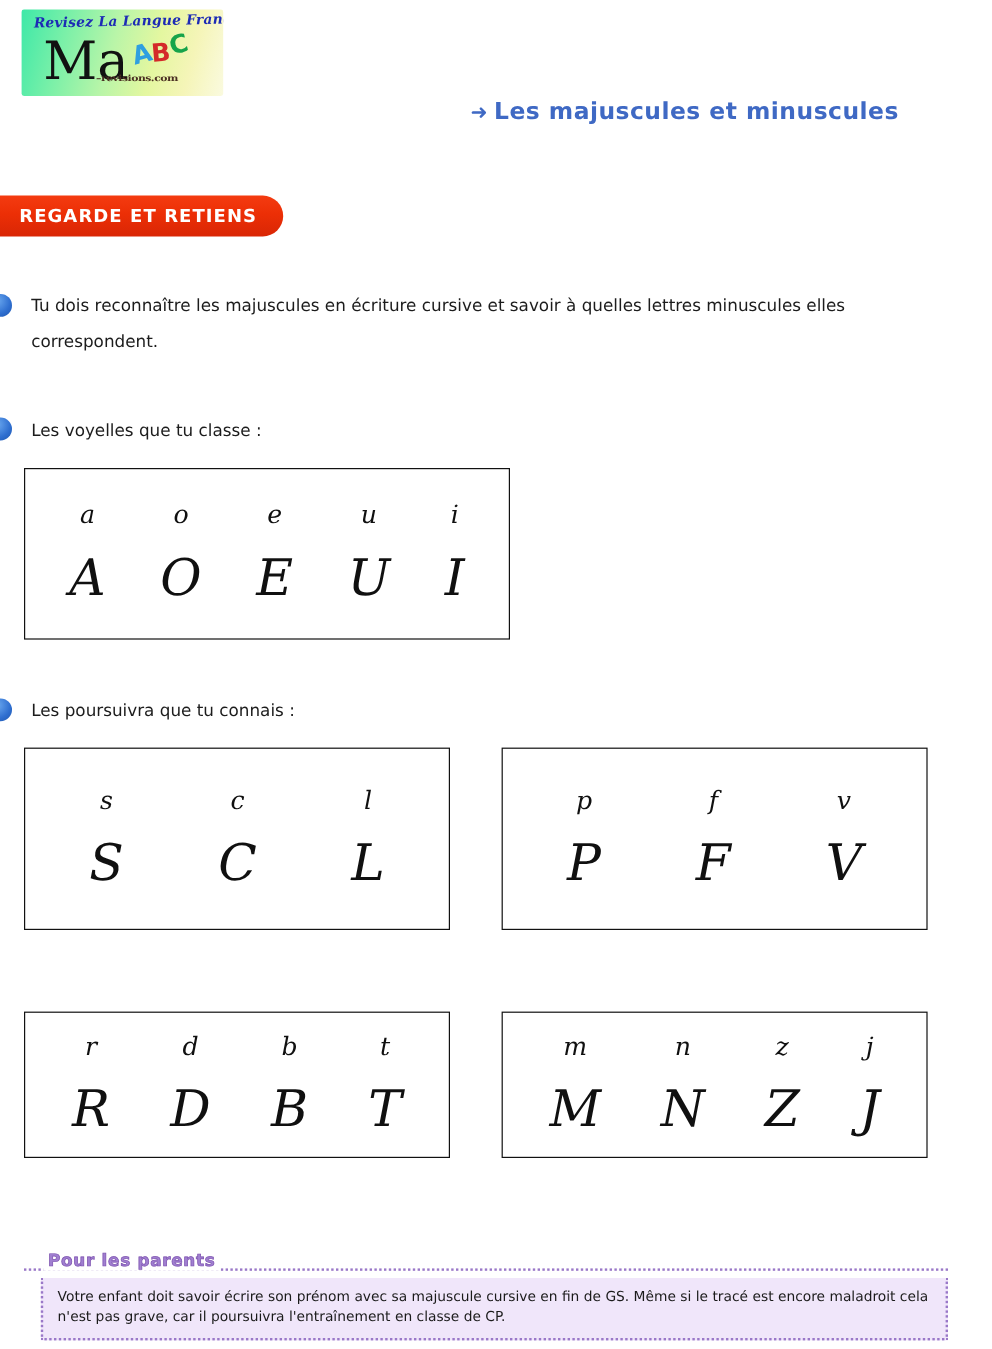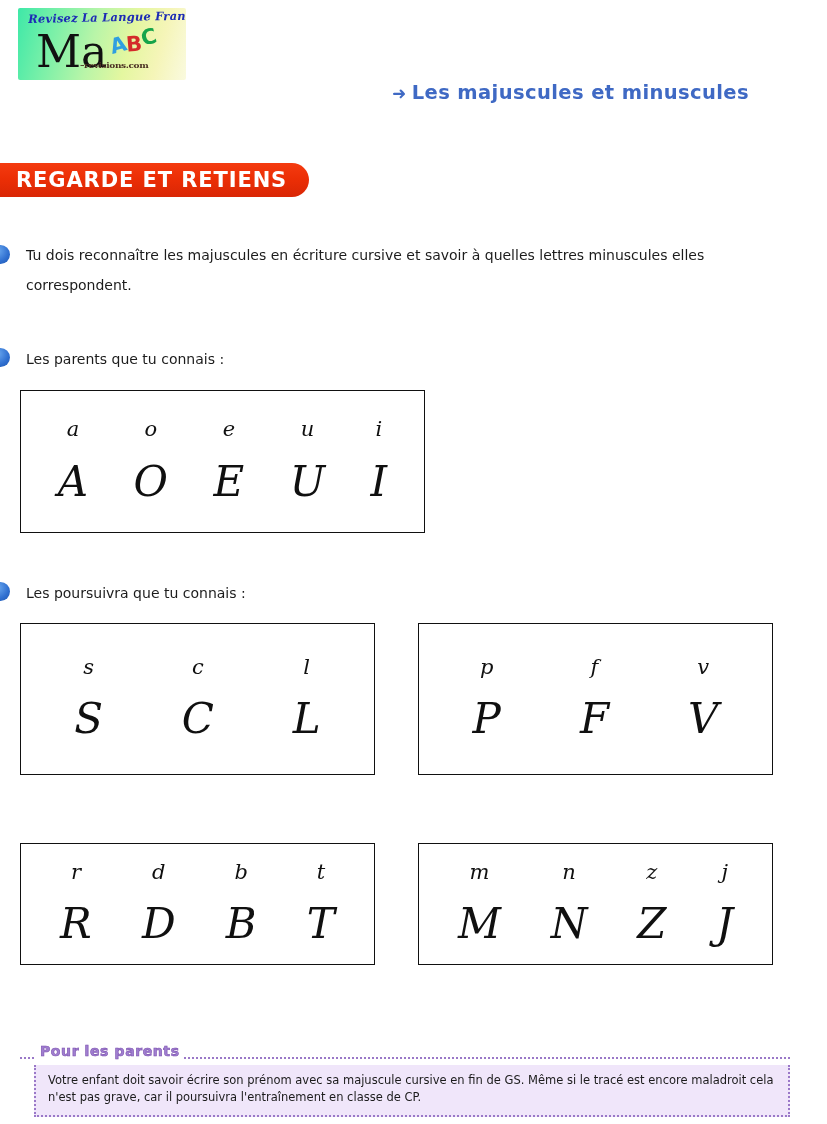--- a/index.html
+++ b/index.html
@@ -110,21 +110,21 @@
     padding: 0 22px 0 48px;
     display: flex;
     align-items: center;
     background: linear-gradient(180deg, #f43b10 0%, #ec2f06 45%, #d92605 100%);
     border-top-right-radius: 17px;
     border-bottom-right-radius: 17px;
   }
   .red-banner-label {
     font-family: "DejaVu Sans", sans-serif;
     font-weight: 700;
-    font-size: 21px;
+    font-size: 15px;
     letter-spacing: 0.9px;
     color: #ffffff;
     white-space: nowrap;
   }
 
   
   .bullet {
     position: absolute;
     left: -9px;
     width: 19px;
@@ -251,21 +251,21 @@
 </div>
 
 <div class="red-banner">
   <span class="red-banner-label">REGARDE ET RETIENS</span>
 </div>
 
 <div class="bullet" style="top:245px;"></div>
 <div class="body-text para" style="top:240px;">Tu dois reconnaître les majuscules en écriture cursive et savoir à quelles lettres minuscules elles correspondent.</div>
 
 <div class="bullet" style="top:348px;"></div>
-<div class="body-text" style="top:344px;">Les parents que tu connais :</div>
+<div class="body-text" style="top:344px;">Les voyelles que tu classe :</div>
 
 <div class="letter-box" style="left:20px; top:390px; width:405px; height:143px;">
   <div class="letter-grid">
     <div class="letter-pair">
       <div class="cursive cursive-lower">a</div>
       <div class="cursive cursive-upper">A</div>
     </div>
     <div class="letter-pair">
       <div class="cursive cursive-lower">o</div>
       <div class="cursive cursive-upper">O</div>

